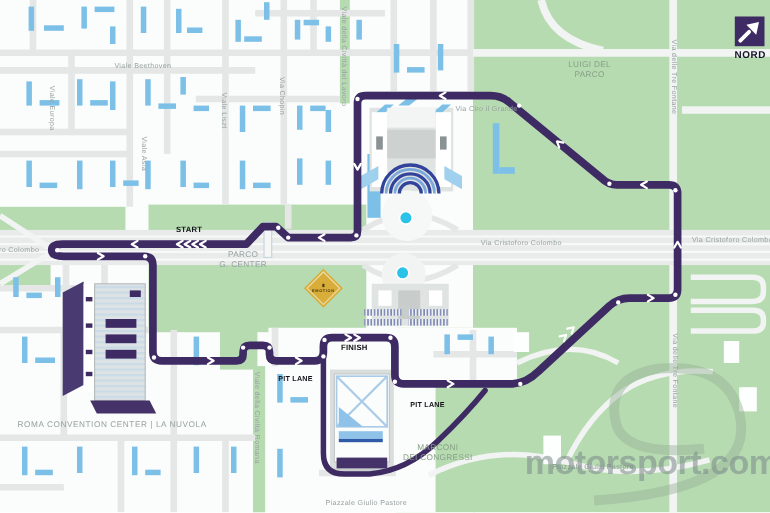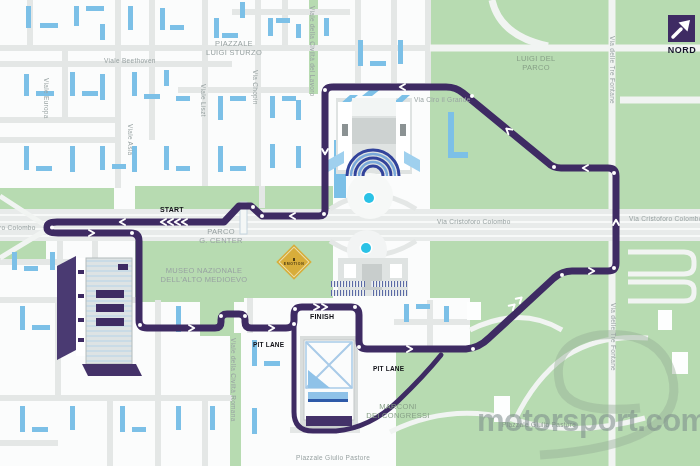--- a/index.html
+++ b/index.html
@@ -308,48 +308,41 @@
     <path transform="translate(410 349)" d="M-3 -3 L2.2 0 L-3 3"></path>
     <path transform="translate(513 306) rotate(-42)" d="M-3 -3 L2.2 0 L-3 3"></path>
     <path transform="translate(520 299) rotate(-42)" d="M-3 -3 L2.2 0 L-3 3"></path>
     <path transform="translate(592 271)" d="M-3 -3 L2.2 0 L-3 3"></path>
     <path transform="translate(616 222) rotate(-90)" d="M-3 -3 L2.2 0 L-3 3"></path>
     <path transform="translate(508 130) rotate(-140)" d="M-3 -3 L2.2 0 L-3 3"></path>
     <path transform="translate(325 152) rotate(90)" d="M-3 -3 L2.2 0 L-3 3"></path>
   </g>
 </svg>
 
-<div class="lbl center" style="left:196px;top:39px;width:76px;font-size:7.5px;">
-  <span style="display:block">PIAZZALE</span>
-  <span style="display:block">LUIGI STURZO</span>
-</div>
 <div class="lbl" style="left:104px;top:57px;">Viale Beethoven</div>
 <div class="lbl v" style="left:42px;top:78px;">Viale Europa</div>
 <div class="lbl v" style="left:126px;top:124px;">Viale Asia</div>
 <div class="lbl v" style="left:199px;top:84px;">Viale Liszt</div>
 <div class="lbl v" style="left:251px;top:70px;">Via Chopin</div>
 <div class="lbl v" style="left:308px;top:6px;">Viale della Civiltà del Lavoro</div>
 <div class="lbl" style="left:414px;top:96px;">Via Ciro il Grande</div>
 <div class="lbl center green" style="left:500px;top:54px;width:72px;font-size:7.5px;">
   <span style="display:block">LUIGI DEL</span>
   <span style="display:block">PARCO</span>
 </div>
 <div class="lbl v" style="left:608px;top:36px;">Via delle Tre Fontane</div>
 <div class="lbl v" style="left:609px;top:303px;">Via delle Tre Fontane</div>
 <div class="lbl" style="left:-38px;top:224px;">Via Cristoforo Colombo</div>
 <div class="lbl" style="left:437px;top:218px;">Via Cristoforo Colombo</div>
 <div class="lbl" style="left:629px;top:215px;">Via Cristoforo Colombo</div>
 <div class="lbl center" style="left:185px;top:227px;width:72px;font-size:7.5px;">
   <span style="display:block">PARCO</span>
   <span style="display:block">G. CENTER</span>
 </div>
-<div class="lbl center" style="left:148px;top:266px;width:112px;font-size:7.5px;">
-  <span style="display:block">MUSEO NAZIONALE</span>
-  <span style="display:block">DELL'ALTO MEDIOEVO</span>
-</div>
+<div class="lbl" style="left:16px;top:381px;font-size:7.5px;letter-spacing:.5px;">ROMA CONVENTION CENTER | LA NUVOLA</div>
 <div class="lbl v" style="left:229px;top:338px;">Viale della Civiltà Romana</div>
 <div class="lbl center green" style="left:360px;top:402px;width:76px;font-size:7.5px;">
   <span style="display:block">MARCONI</span>
   <span style="display:block">DEI CONGRESSI</span>
 </div>
 <div class="lbl" style="left:296px;top:454px;">Piazzale Giulio Pastore</div>
 <div class="lbl" style="left:502px;top:421px;color:rgba(130,145,135,.9);">Piazzale Giulio Pastore</div>
 
 <div class="dark" style="position:absolute;left:160px;top:206px;">START</div>
 <div class="dark" style="position:absolute;left:310px;top:313px;">FINISH</div>

